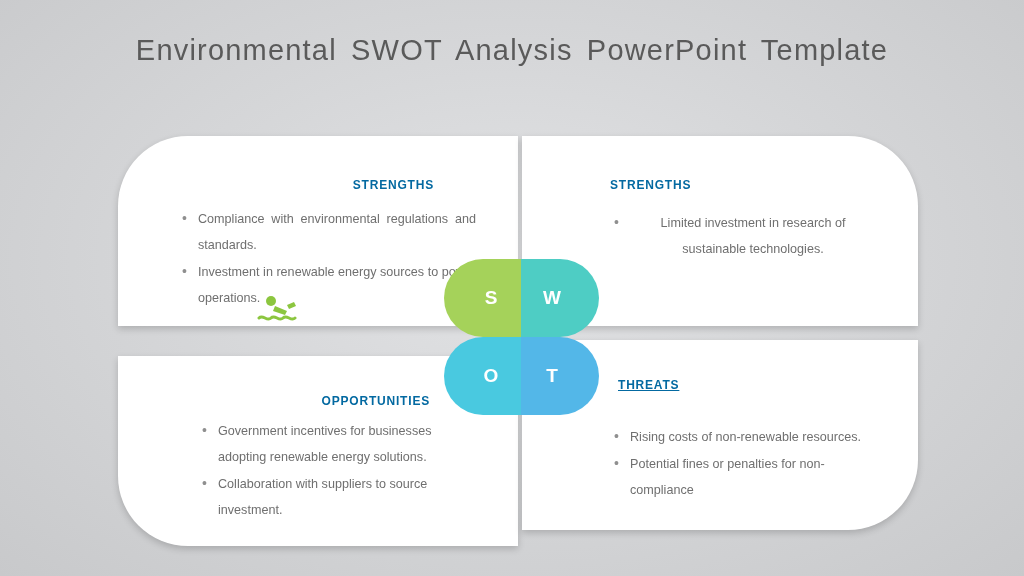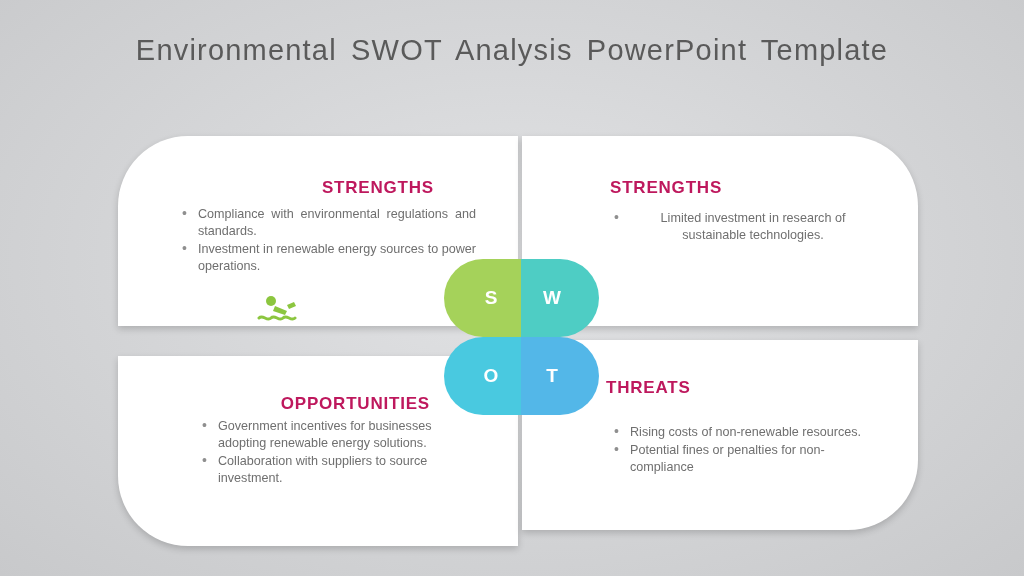--- a/index.html
+++ b/index.html
@@ -49,38 +49,38 @@
     left: 118px;  top: 356px;  width: 400px; height: 190px;
     border-radius: 0 0 0 70px;
   }
   .card-t {
     left: 522px;  top: 340px;  width: 396px; height: 190px;
     border-radius: 0 0 70px 0;
   }
 
   .card-heading {
     position: absolute;
-    font-size: 17px;
+    font-size: 12px;
     font-weight: bold;
-    color: #be185d;
+    color: #0369a1;
     letter-spacing: 0.8px;
   }
   .h-s { top: 42px;  right: 84px; }
   .h-w { top: 42px;  left: 88px; }
   .h-o { top: 38px;  right: 88px; }
-  .h-t { top: 38px;  left: 84px; }
+  .h-t { top: 38px;  left: 96px; text-decoration: underline; }
 
   ul.bullets {
     position: absolute;
     margin: 0;
     padding: 0;
     list-style: none;
     font-size: 12.6px;
     color: #6f6f6f;
-    line-height: 17px;
+    line-height: 26px;
   }
   ul.bullets li {
     position: relative;
     padding-left: 22px;
     margin-bottom: 1px;
   }
   ul.bullets li:before {
     content: "•";
     position: absolute;
     left: 6px;

